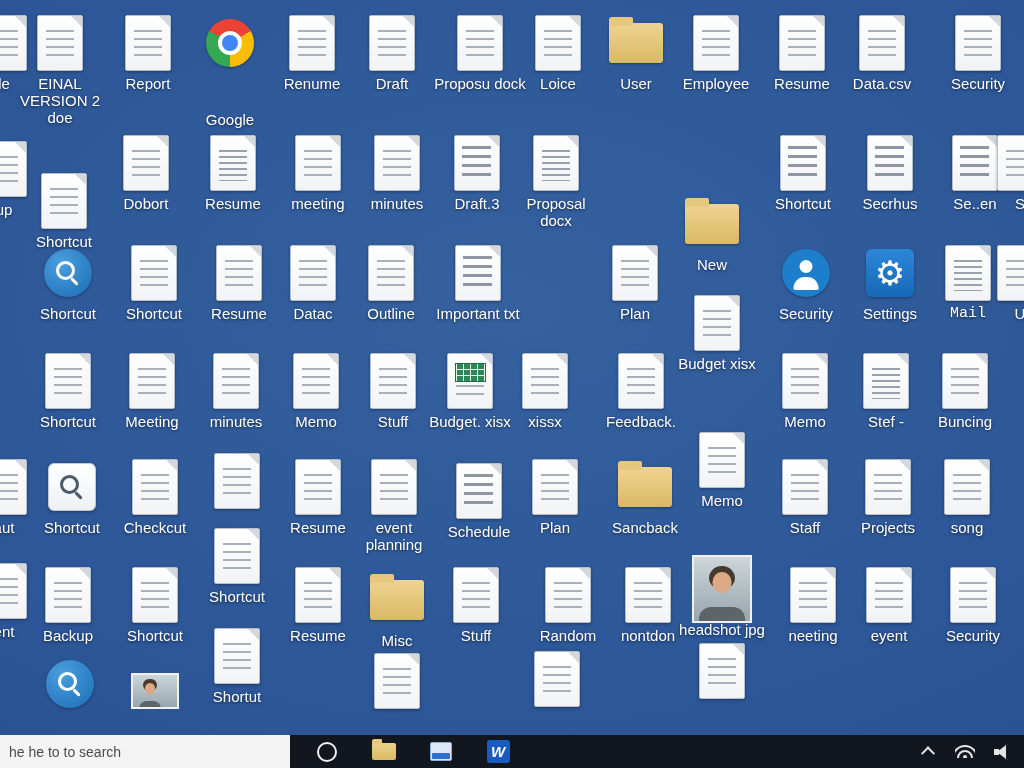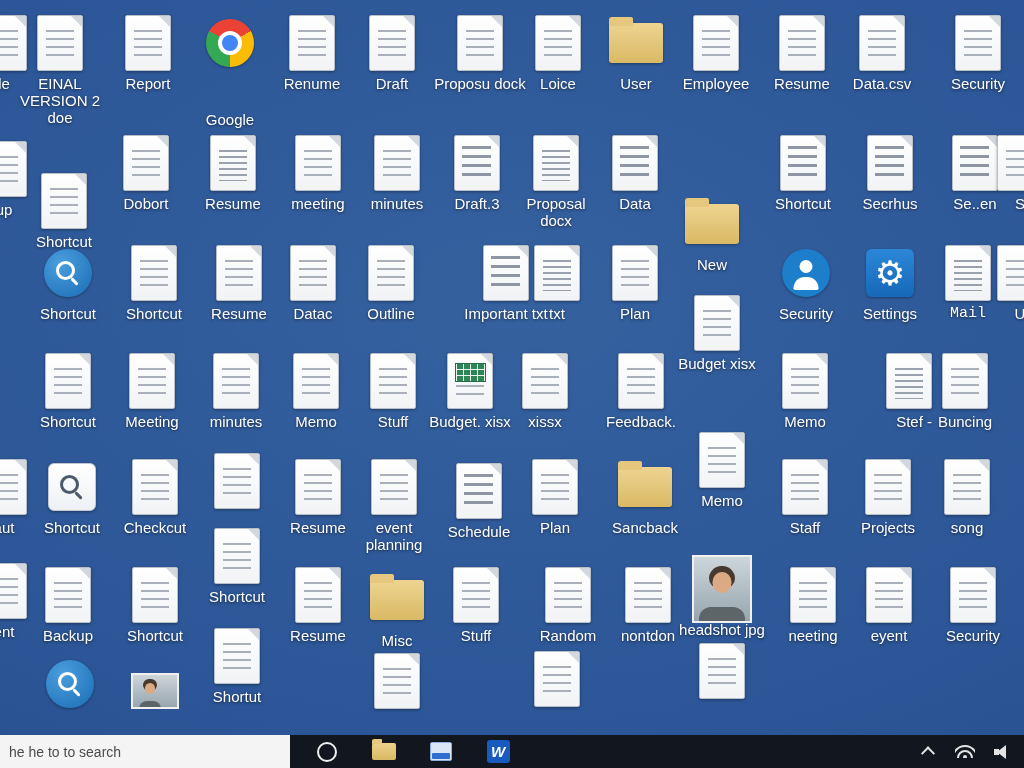--- a/index.html
+++ b/index.html
@@ -271,29 +271,20 @@
       </div>
       <div class="di" style="left: 510px; top: 134px;">
         <div class="ia">
           <div class="g doc lined">
             <i class="fold"></i>
             <i class="lines"></i>
           </div>
         </div>
         <div class="dl">Proposal docx</div>
       </div>
-      <div class="di" style="left: 589px; top: 134px;">
-        <div class="ia">
-          <div class="g doc list">
-            <i class="fold"></i>
-            <i class="lines"></i>
-          </div>
-        </div>
-        <div class="dl">Data</div>
-      </div>
       <div class="di" style="left: 666px; top: 195px;">
         <div class="ia">
           <div class="g folder"></div>
         </div>
         <div class="dl">New</div>
       </div>
       <div class="di" style="left: 757px; top: 134px;">
         <div class="ia">
           <div class="g doc list">
             <i class="fold"></i>
@@ -365,37 +356,28 @@
       </div>
       <div class="di" style="left: 345px; top: 244px;">
         <div class="ia">
           <div class="g doc">
             <i class="fold"></i>
             <i class="lines"></i>
           </div>
         </div>
         <div class="dl">Outline</div>
       </div>
-      <div class="di" style="left: 460px; top: 244px; justify-content: flex-end;">
+      <div class="di" style="left: 432px; top: 244px; justify-content: flex-end;">
         <div class="ia">
           <div class="g doc list">
             <i class="fold"></i>
             <i class="lines"></i>
           </div>
         </div>
         <div class="dl">Important txt</div>
-      </div>
-      <div class="di" style="left: 511px; top: 244px;">
-        <div class="ia">
-          <div class="g doc lined">
-            <i class="fold"></i>
-            <i class="lines"></i>
-          </div>
-        </div>
-        <div class="dl">txt</div>
       </div>
       <div class="di" style="left: 589px; top: 244px;">
         <div class="ia">
           <div class="g doc">
             <i class="fold"></i>
             <i class="lines"></i>
           </div>
         </div>
         <div class="dl">Plan</div>
       </div>
@@ -515,21 +497,21 @@
       </div>
       <div class="di" style="left: 759px; top: 352px;">
         <div class="ia">
           <div class="g doc">
             <i class="fold"></i>
             <i class="lines"></i>
           </div>
         </div>
         <div class="dl">Memo</div>
       </div>
-      <div class="di" style="left: 840px; top: 352px; align-items: flex-end;">
+      <div class="di" style="left: 840px; top: 352px;">
         <div class="ia">
           <div class="g doc lined">
             <i class="fold"></i>
             <i class="lines"></i>
           </div>
         </div>
         <div class="dl">Stef -</div>
       </div>
       <div class="di" style="left: 919px; top: 352px;">
         <div class="ia">

